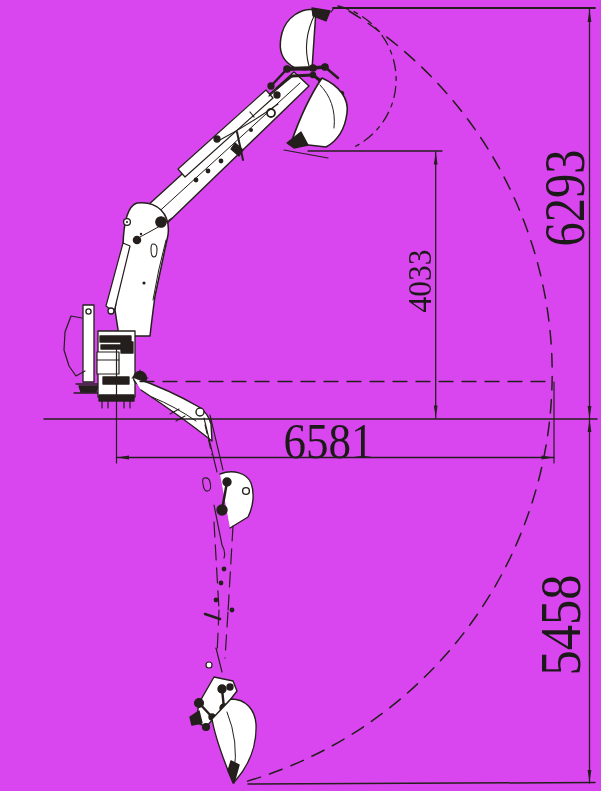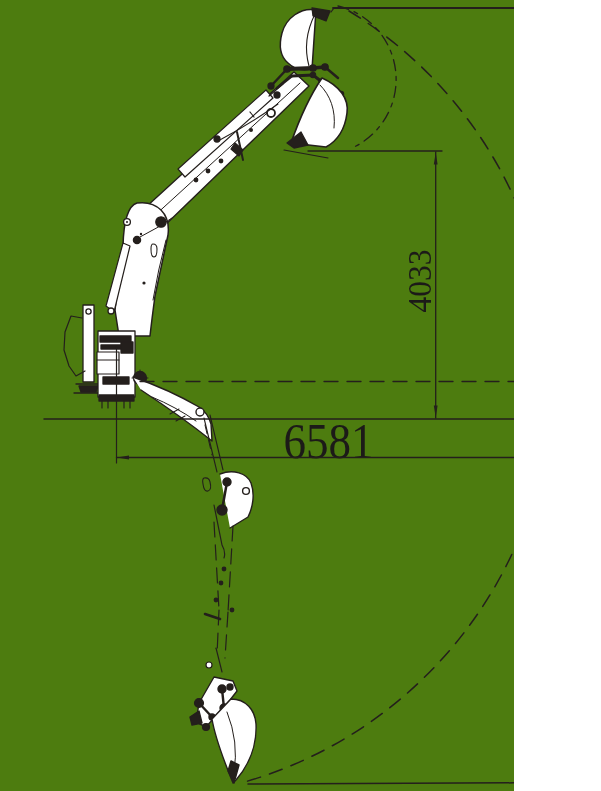--- a/index.html
+++ b/index.html
@@ -1,16 +1,16 @@
 <!DOCTYPE html>
 <html><head>
 <meta charset="utf-8">
 <style>
 html,body{margin:0;padding:0;background:#ffffff;}
-#page{position:relative;width:514px;height:791px;background:#4d7c0f;overflow:hidden;}
+#page{position:relative;width:601px;height:791px;background:#d946ef;overflow:hidden;}
 svg{position:absolute;left:0;top:0;}
 text{font-family:"Liberation Serif", serif;fill:#1c1a18;}
 </style>
 </head>
 <body>
 <div id="page">
 <svg width="601" height="791" viewBox="0 0 601 791">
 
 <text x="564.5" y="198" transform="rotate(-90 564.5 198)" text-anchor="middle" dominant-baseline="central" font-size="56" textLength="97" lengthAdjust="spacingAndGlyphs">6293</text>
 

